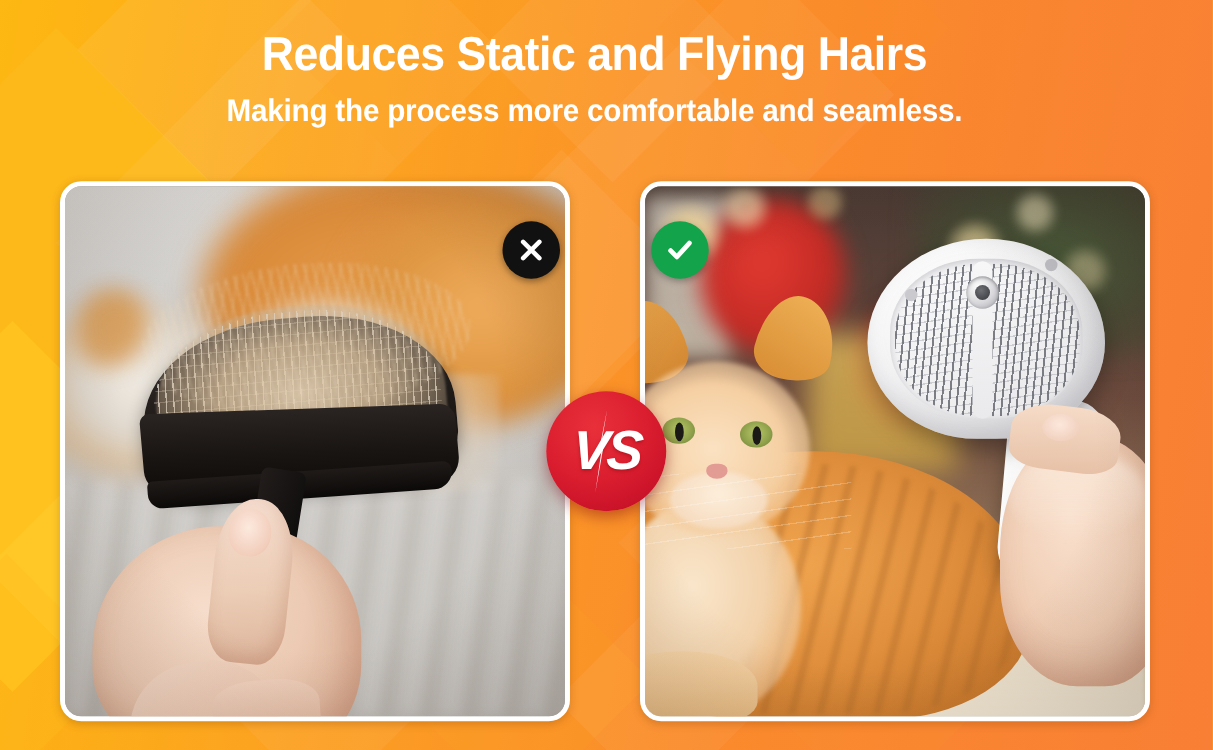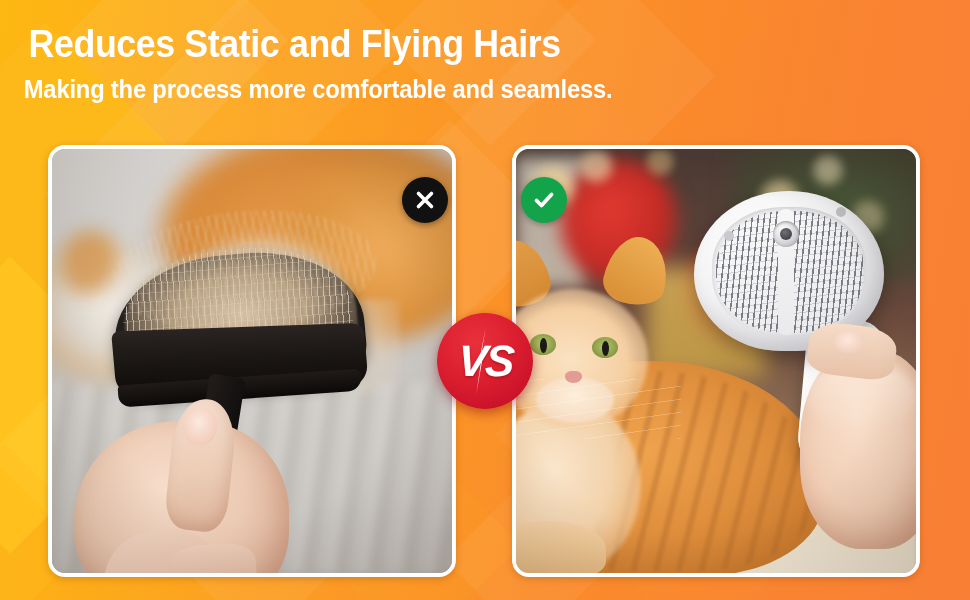--- a/index.html
+++ b/index.html
@@ -24,21 +24,21 @@
   .bigtri2{
     position:absolute;left:-95px;top:300px;width:210px;height:210px;
     background:#ffc21f;transform:rotate(45deg);
   }
   .vcol{
     position:absolute;top:-60px;width:150px;height:360px;
     background:rgba(255,255,255,0.055);transform:rotate(45deg);
   }
 
   
-  #header{position:absolute;left:0;top:0;width:951px;z-index:6;}
+  #header{position:absolute;left:0;top:0;width:951px;text-align:center;z-index:6;}
   #title{
     margin:0;padding-top:22px;
     font-size:38px;line-height:44px;font-weight:bold;color:#ffffff;
     letter-spacing:-0.4px;
     font-family:"Liberation Sans","DejaVu Sans",sans-serif;
     transform:scaleX(0.94);
   }
   #subtitle{
     margin:0;padding-top:8px;
     font-size:25px;line-height:30px;font-weight:bold;color:#ffffff;

